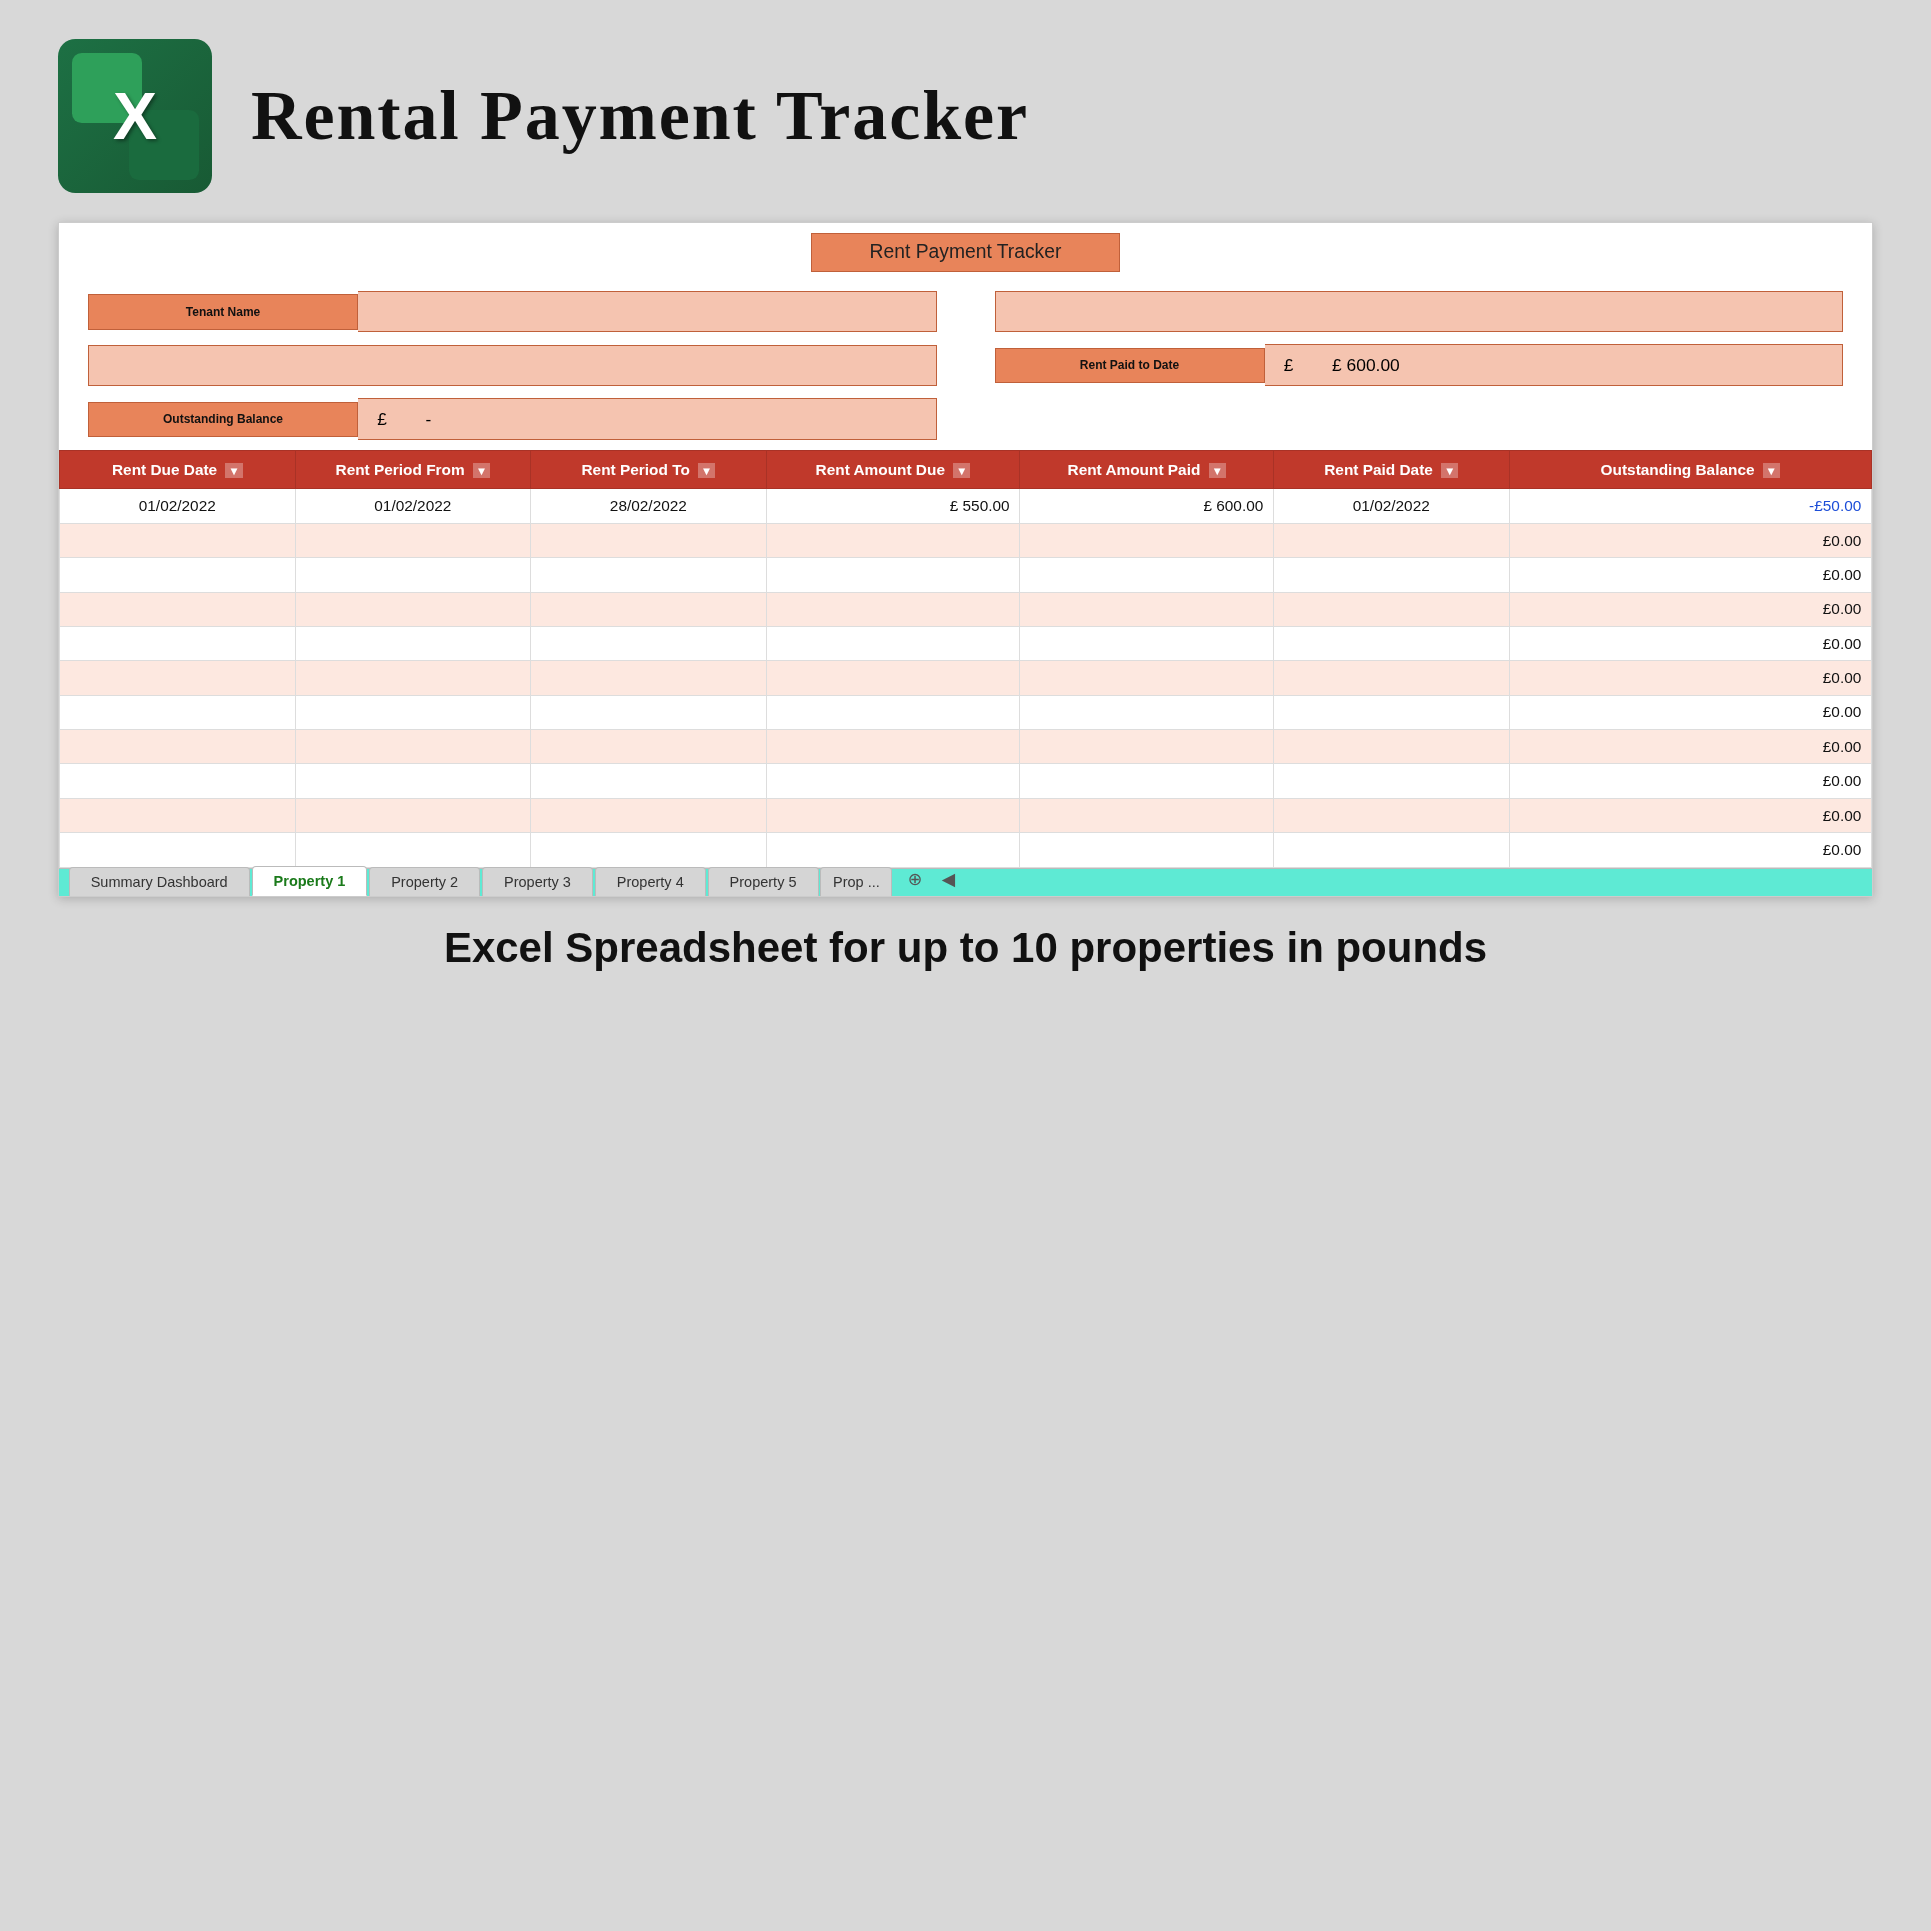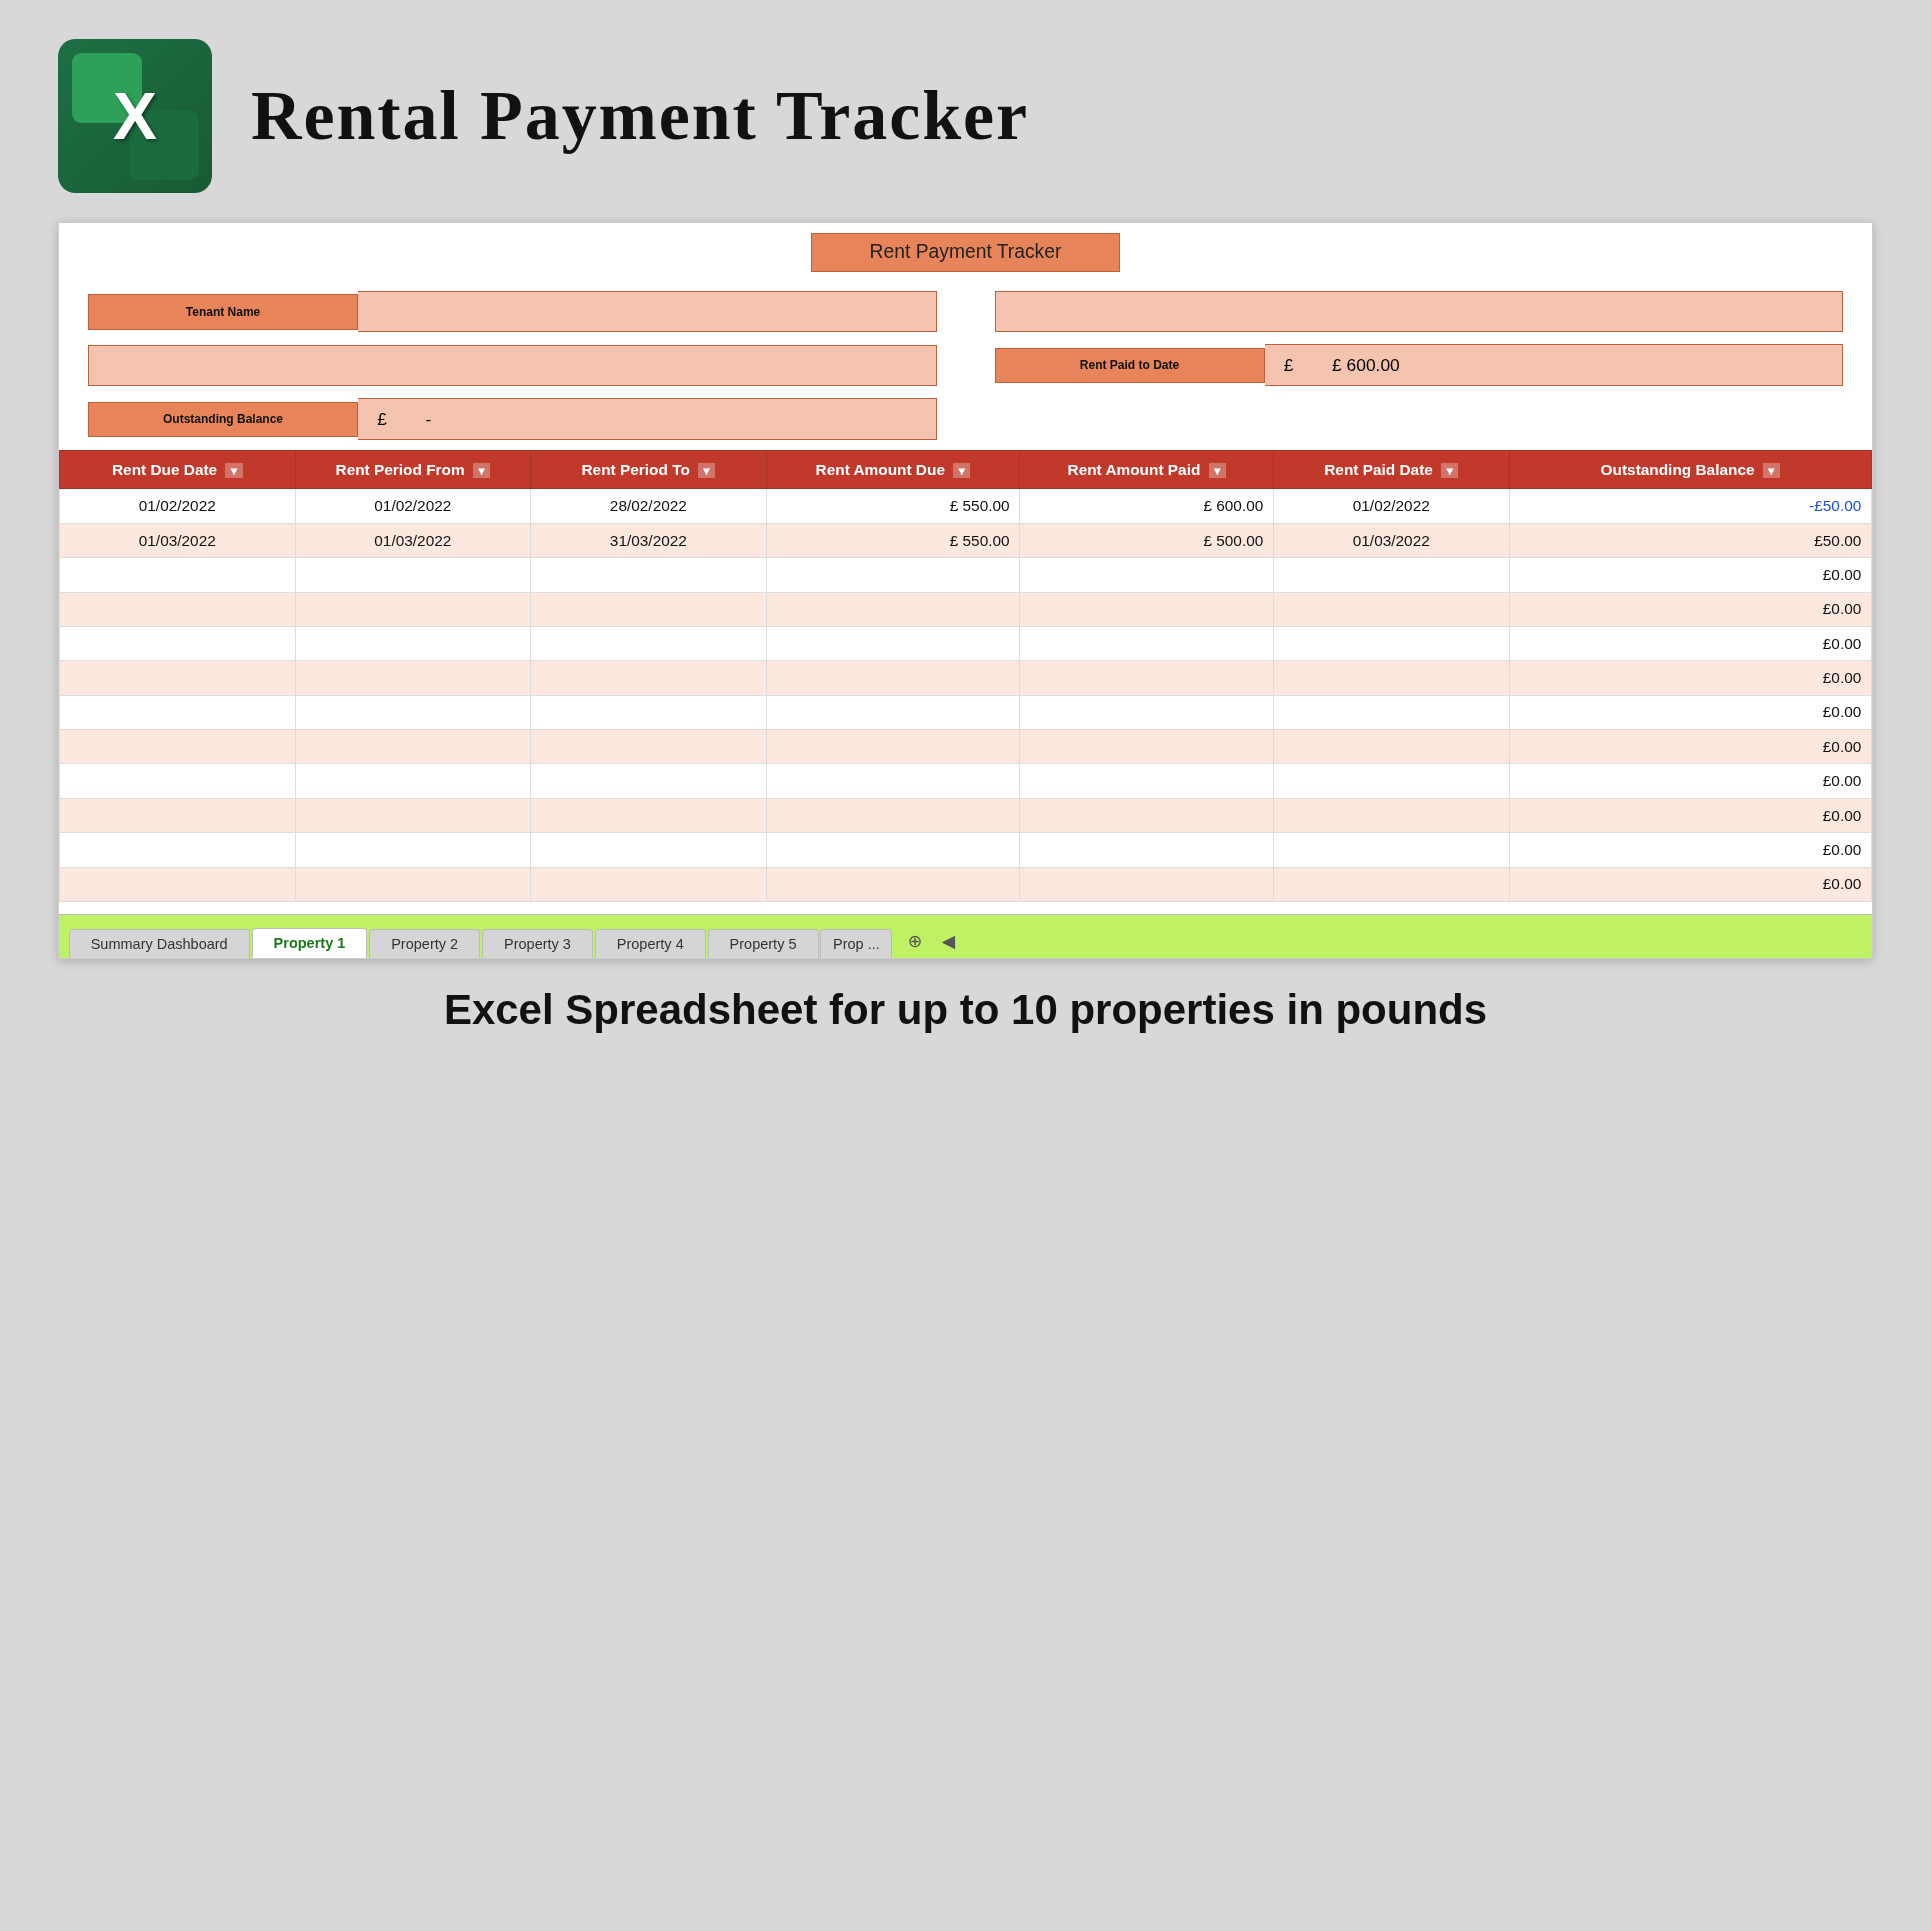--- a/index.html
+++ b/index.html
@@ -164,26 +164,25 @@
     .col3 { width: 13%; }
     .col4 { width: 14%; }
     .col5 { width: 14%; }
     .col6 { width: 13%; }
     .col7 { width: 20%; }
 
     
     .sheet-tabs {
       display: flex;
       align-items: flex-end;
-      background: #bef264;
+      background: #5eead4;
       border-top: 1px solid #bbb;
       padding: 3.9px 9.7px 0 9.7px;
       gap: 1.9px;
-      height: 44px;
-      margin-top: 12px;
+      height: 28px;
     }
 
     .tab {
       padding: 5.8px 21px;
       font-size: 14.5px;
       background: #d5d5d5;
       border: 1px solid #bbb;
       border-bottom: none;
       cursor: pointer;
       color: #333;
@@ -363,29 +362,20 @@
       <tr>
             <td>01/02/2022</td>
             <td>01/02/2022</td>
             <td>28/02/2022</td>
             <td class="currency-cell">£    550.00</td>
             <td class="currency-cell">£    600.00</td>
             <td>01/02/2022</td>
             <td class="currency-cell negative">-£50.00</td>
           </tr>
           <tr>
-            <td>01/03/2022</td>
-            <td>01/03/2022</td>
-            <td>31/03/2022</td>
-            <td class="currency-cell">£    550.00</td>
-            <td class="currency-cell">£    500.00</td>
-            <td>01/03/2022</td>
-            <td class="currency-cell">£50.00</td>
-          </tr>
-          <tr>
             <td></td>
             <td></td>
             <td></td>
             <td class="currency-cell"></td>
             <td class="currency-cell"></td>
             <td></td>
             <td class="currency-cell">£0.00</td>
           </tr>
           <tr>
             <td></td>

